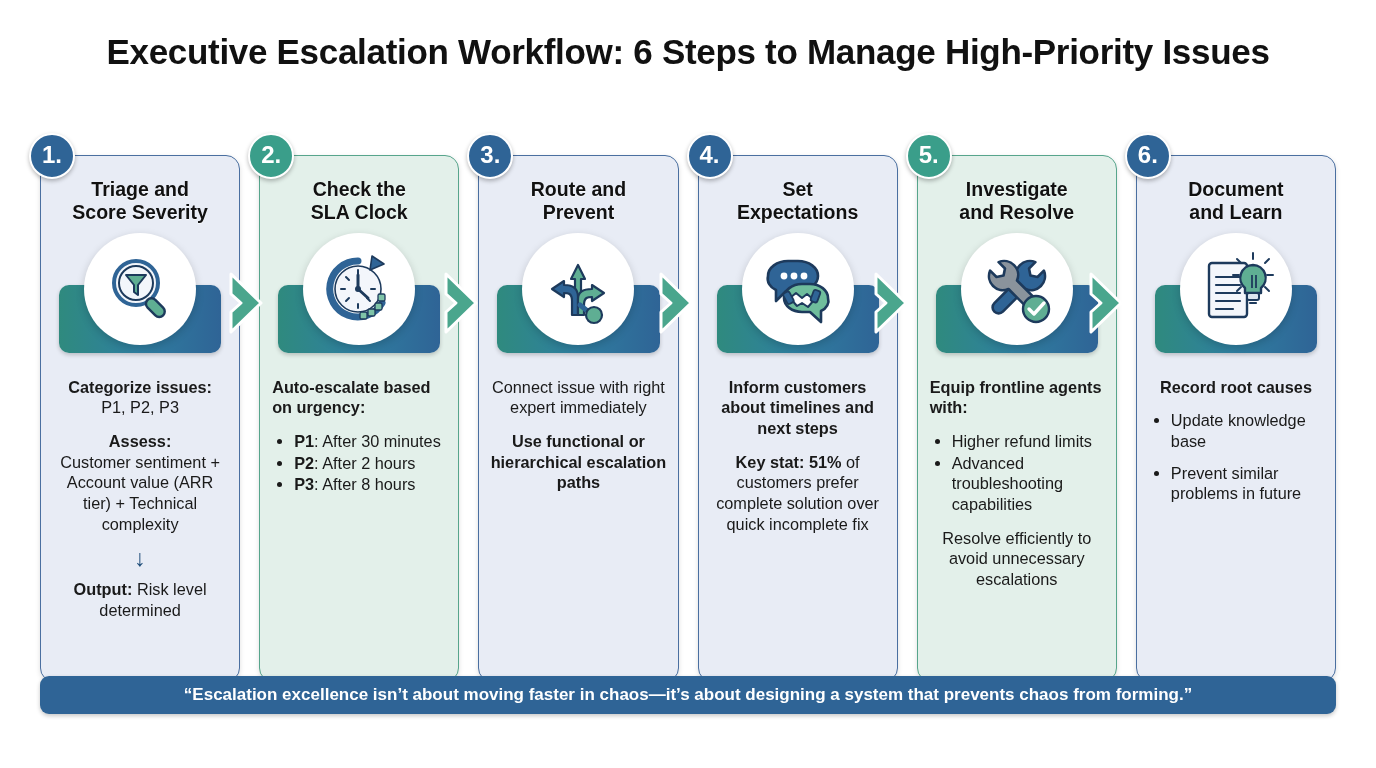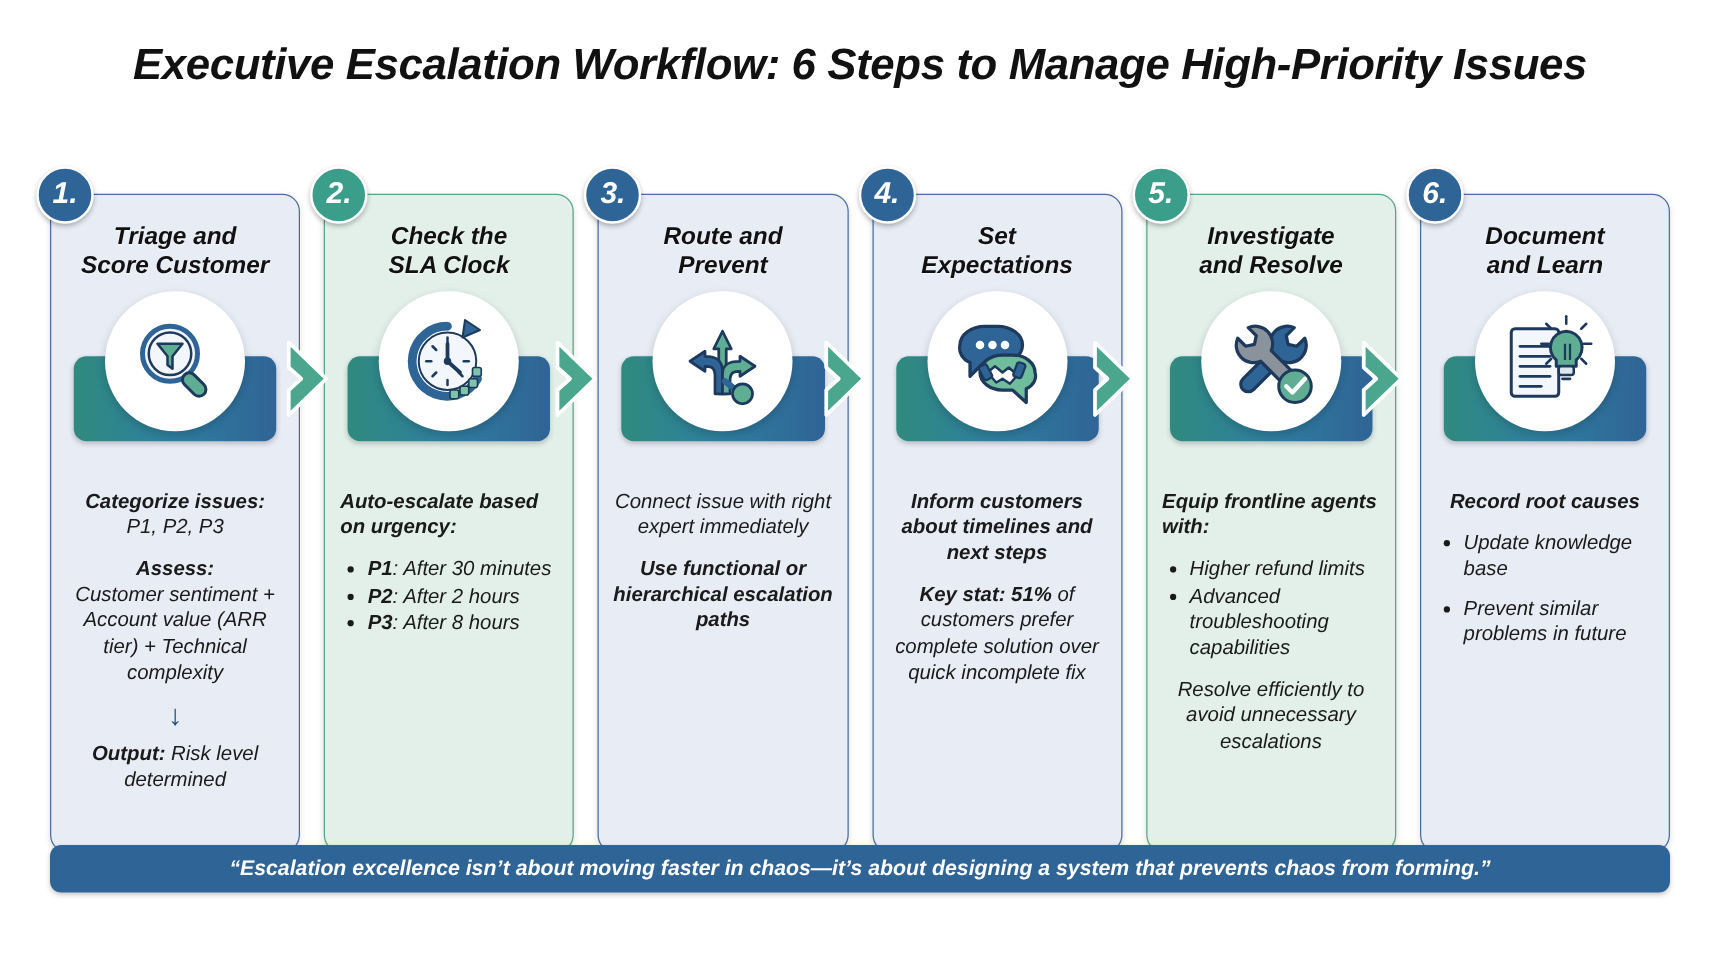--- a/index.html
+++ b/index.html
@@ -2,21 +2,21 @@
 <html><head>
 <meta charset="utf-8">
 <style>
   * { box-sizing: border-box; margin: 0; padding: 0; }
   html, body {
     width: 1376px; height: 768px;
     background: #ffffff;
     font-family: "Liberation Sans", sans-serif;
     overflow: hidden;
   }
-  #root { position: relative; width: 1376px; height: 768px; font-style: italic; }
+  #root { position: relative; width: 1376px; height: 768px; }
 
   
   .title {
     position: absolute;
     left: 0; top: 32px; width: 1376px;
     text-align: center;
     font-size: 35px;
     font-weight: bold;
     letter-spacing: -0.3px;
     color: #111111;
@@ -111,21 +111,21 @@
   .chev {
     position: absolute;
     top: 268px;
     width: 46px; height: 70px;
     z-index: 20;
     pointer-events: none;
   }
 
   
   .body {
-    margin-top: 28px;
+    margin-top: 14px;
     font-size: 16.3px;
     line-height: 1.27;
     color: #1a1a1a;
     text-align: center;
   }
   .body .b { font-weight: bold; }
   .blk { margin-bottom: 13px; }
   .blk:last-child { margin-bottom: 0; }
   .blk.left { text-align: left; padding-left: 2px; }
   ul.bul {
@@ -168,21 +168,21 @@
 
 <div id="root">
 
   <div class="title">Executive Escalation Workflow: 6 Steps to Manage High-Priority Issues</div>
 
   <div class="cards">
 
     <div class="card">
       <div class="badge">1.</div>
       <div class="card-title">Triage and
-Score Customer</div>
+Score Severity</div>
       <div class="icon-zone">
         <div class="band"></div>
         <div class="icon-circle">
           <svg width="76" height="76" viewBox="0 0 76 76">
             <circle cx="34" cy="32" r="22" fill="#f3f6fb" stroke="#2f6496" stroke-width="4"></circle>
             <circle cx="34" cy="32" r="17" fill="none" stroke="#1d3a5c" stroke-width="2"></circle>
             <path d="M24 24 H44 L36 34 V44 L32 41 V34 Z" fill="#5fae93" stroke="#1d3a5c" stroke-width="2" stroke-linejoin="round"></path>
             <rect x="48" y="46" width="11" height="22" rx="5.5" transform="rotate(-45 53 57)" fill="#5fae93" stroke="#1d3a5c" stroke-width="2.4"></rect>
           </svg>
         </div>

